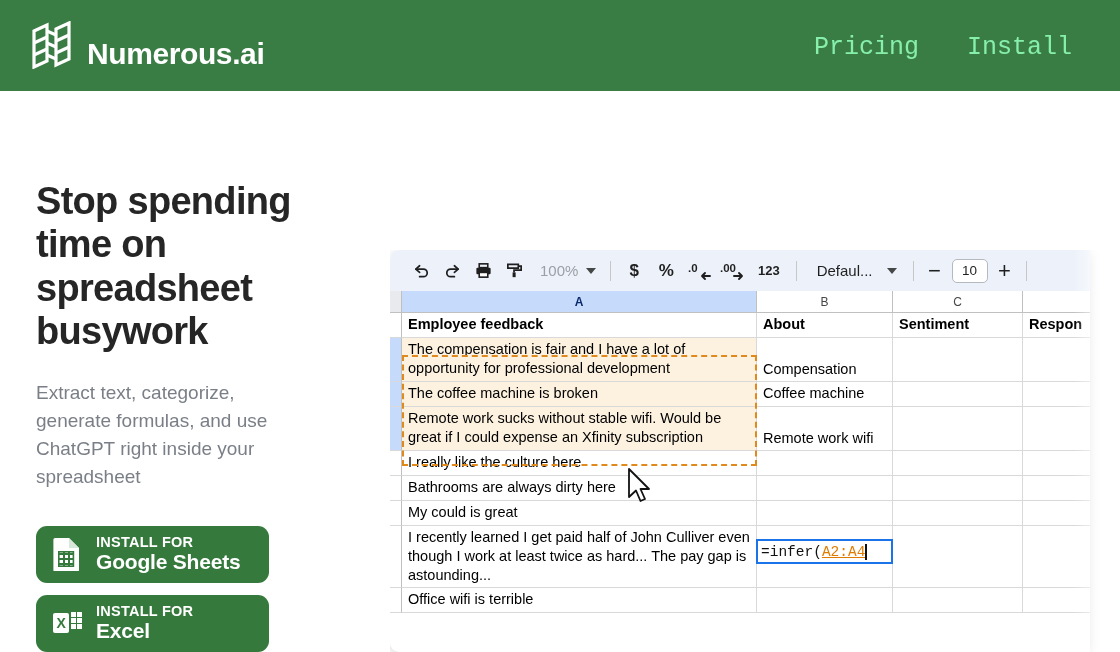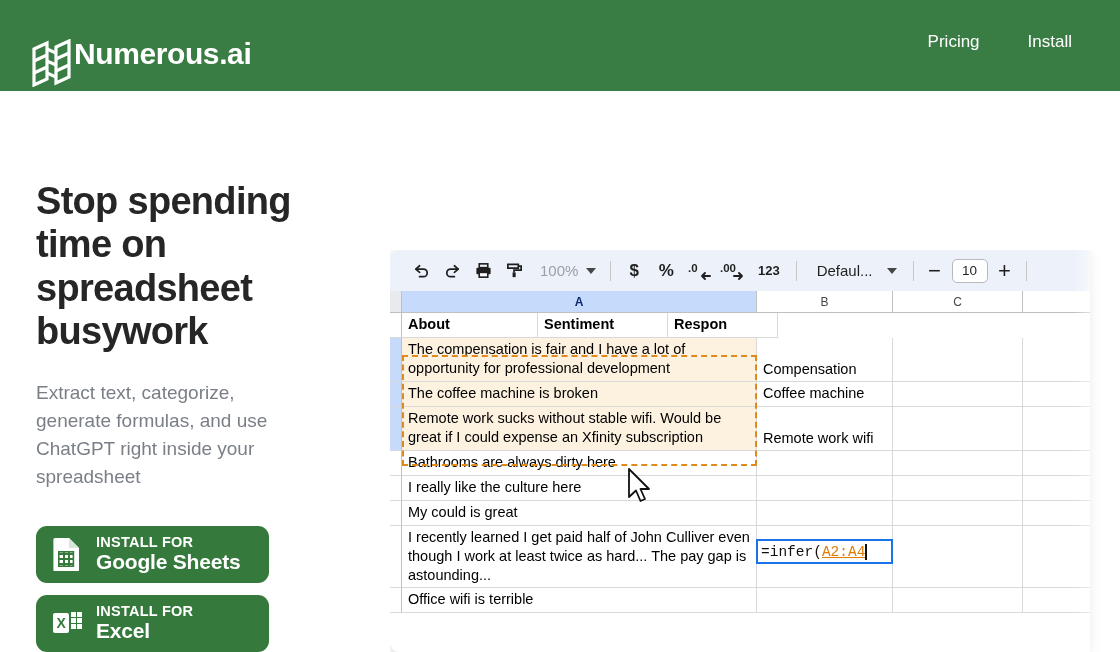--- a/index.html
+++ b/index.html
@@ -13,39 +13,40 @@
   #root { position: relative; width: 1120px; height: 652px; }
 
   
   .site-header {
     position: absolute; left: 0; top: 0;
     width: 1120px; height: 91px;
     background: #3a7d44;
     display: flex; align-items: center;
   }
   .brand {
-    position: absolute; left: 30px; top: 39px;
-    display: flex; align-items: flex-start; 
+    position: absolute; left: 30px; top: 21px;
+    display: flex; align-items: flex-end; gap: 13px;
   }
   .brand-logo { width: 44px; height: 48px; display: block; }
   .brand-name {
     color: #ffffff;
     font-size: 30px;
     font-weight: 700;
     letter-spacing: -0.4px;
     line-height: 1;
   }
   .nav { position: absolute; right: 48px; top: 30px; display: flex; gap: 48px; }
   .nav-link {
-    color: #ffffff;
-    font-size: 17px;
+    color: #86efac;
+    font-size: 25px;
     font-weight: 400;
     text-decoration: none;
     line-height: 1.4;
     cursor: pointer;
+    font-family: Liberation Mono, monospace;
   }
 
   
   .hero {
     position: absolute; left: 36px; top: 180px;
     width: 320px;
   }
   .hero-title {
     font-size: 38px;
     line-height: 1.14;
@@ -437,20 +438,21 @@
         <div class="colhead-row">
           <div class="ch-corner"></div>
           <div class="ch colA active">A</div>
           <div class="ch colB">B</div>
           <div class="ch colC">C</div>
           <div class="ch colD"></div>
         </div>
 
         <div class="grid-row" style="height:25px">
           <div class="rowhead"></div>
+          <div class="cell colA hdr">Employee feedback</div>
           <div class="cell colB hdr">About</div>
           <div class="cell colC hdr">Sentiment</div>
           <div class="cell colD hdr">Respon</div>
         </div>
 
         <div class="grid-row" style="height:44px">
           <div class="rowhead sel"></div>
           <div class="cell colA marq">The compensation is fair and I have a lot of opportunity for professional development</div>
           <div class="cell colB" style="display:flex;align-items:flex-end">Compensation</div>
           <div class="cell colC"></div>
@@ -468,29 +470,29 @@
         <div class="grid-row" style="height:44px">
           <div class="rowhead sel"></div>
           <div class="cell colA marq">Remote work sucks without stable wifi. Would be great if I could expense an Xfinity subscription</div>
           <div class="cell colB" style="display:flex;align-items:flex-end">Remote work wifi</div>
           <div class="cell colC"></div>
           <div class="cell colD"></div>
         </div>
 
         <div class="grid-row" style="height:25px">
           <div class="rowhead"></div>
-          <div class="cell colA">Bathrooms are always dirty here</div>
+          <div class="cell colA">I really like the culture here</div>
           <div class="cell colB"></div>
           <div class="cell colC"></div>
           <div class="cell colD"></div>
         </div>
 
         <div class="grid-row" style="height:25px">
           <div class="rowhead"></div>
-          <div class="cell colA">I really like the culture here</div>
+          <div class="cell colA">Bathrooms are always dirty here</div>
           <div class="cell colB"></div>
           <div class="cell colC"></div>
           <div class="cell colD"></div>
         </div>
 
         <div class="grid-row" style="height:25px">
           <div class="rowhead"></div>
           <div class="cell colA">My could is great</div>
           <div class="cell colB"></div>
           <div class="cell colC"></div>

